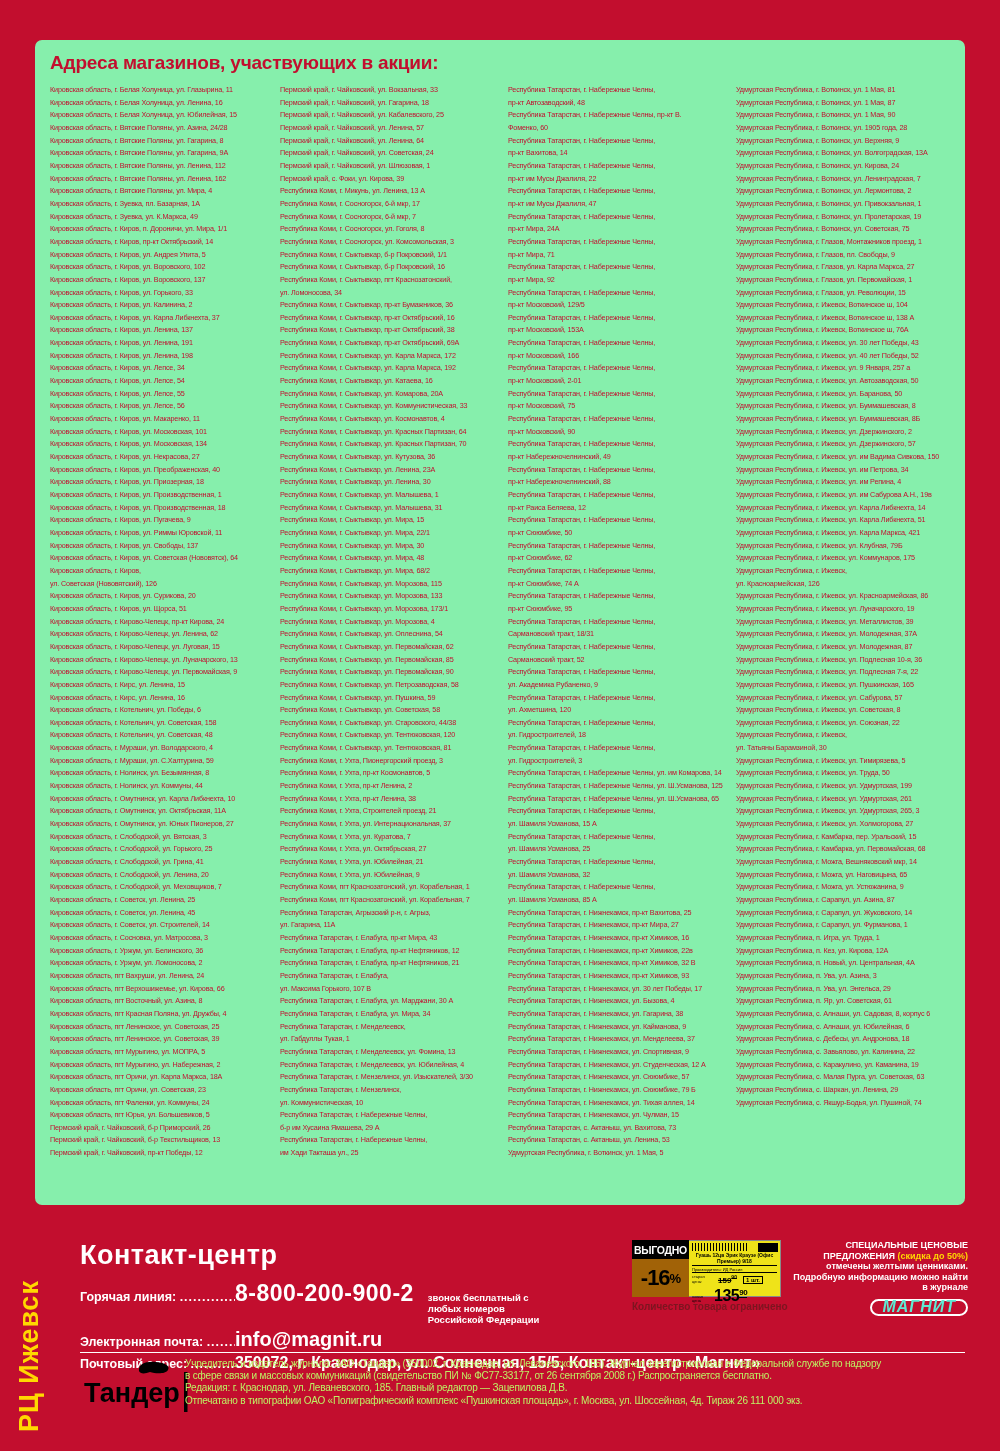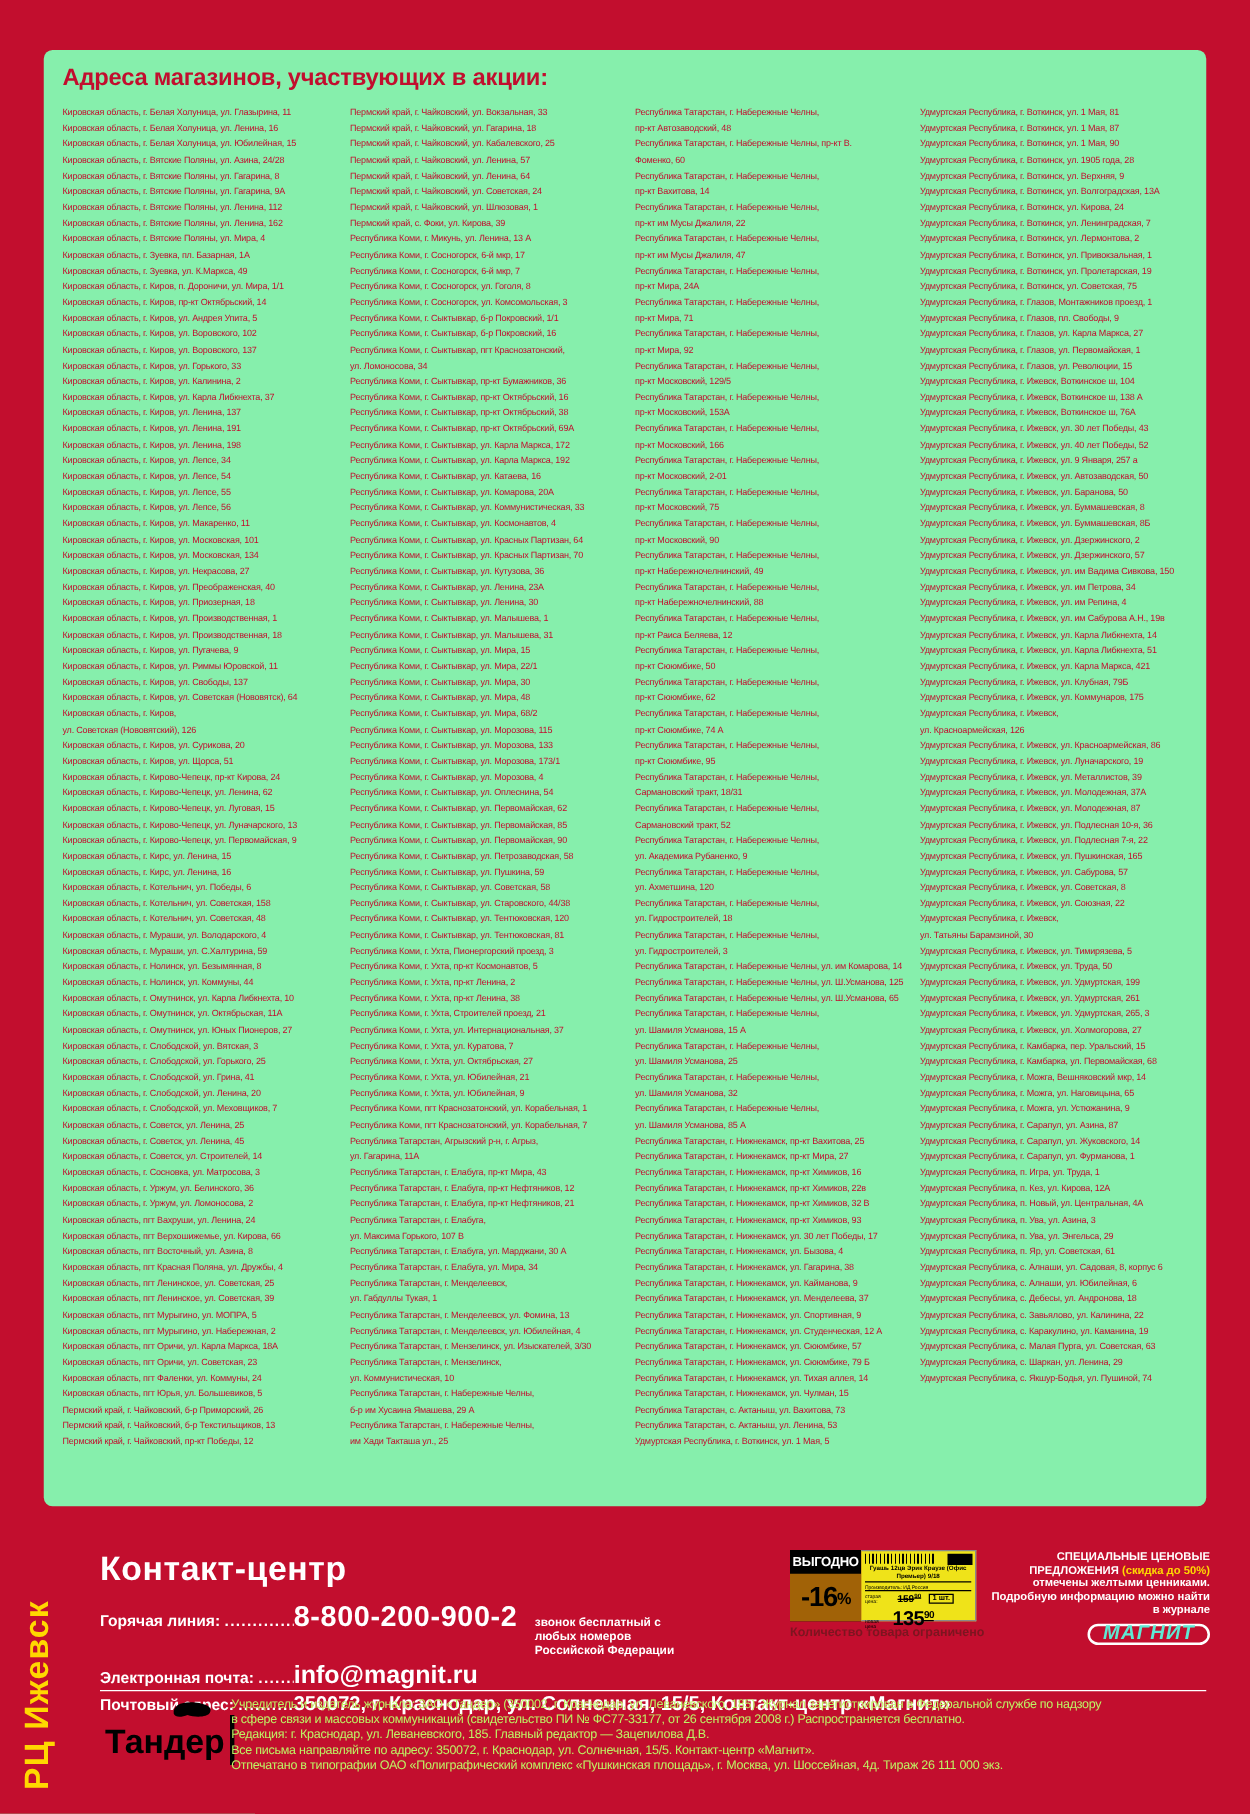--- a/index.html
+++ b/index.html
@@ -497,15 +497,14 @@
   <svg width="110" height="62" viewBox="0 0 110 62">
     <path d="M55 11 C54 4 62 1 72 2 C82 3 86 6 84 10 C82 14 72 14 66 12 C61 14 56 14 55 11 Z" fill="#000"></path>
     <text x="0" y="42" font-size="27" font-weight="bold" fill="#000">Тандер</text>
     <rect x="100" y="12" width="3.5" height="40" fill="#000"></rect>
   </svg>
 </div>
 <div class="legal">
     <div class="legal-line">Учредитель и издатель журнала: ЗАО «Тандер» (350002, г. Краснодар, ул. Леваневского, 185). Журнал зарегистрирован в Федеральной службе по надзору</div>
     <div class="legal-line">в сфере связи и массовых коммуникаций (свидетельство ПИ № ФС77-33177, от 26 сентября 2008 г.) Распространяется бесплатно.</div>
     <div class="legal-line">Редакция: г. Краснодар, ул. Леваневского, 185. Главный редактор — Зацепилова Д.В.</div>
-    <div class="legal-line">Все письма направляйте по адресу: 350072, г. Краснодар, ул. Солнечная, 15/5. Контакт-центр «Магнит».</div>
     <div class="legal-line">Отпечатано в типографии ОАО «Полиграфический комплекс «Пушкинская площадь», г. Москва, ул. Шоссейная, 4д. Тираж 26 111 000 экз.</div>
   </div>
 
 </body></html>

